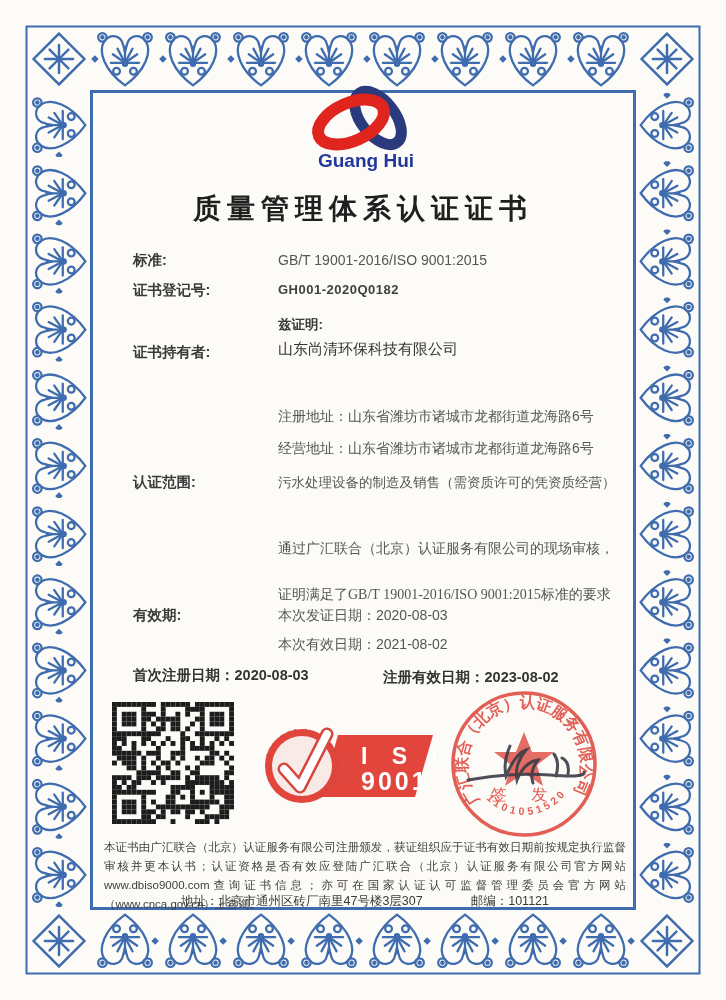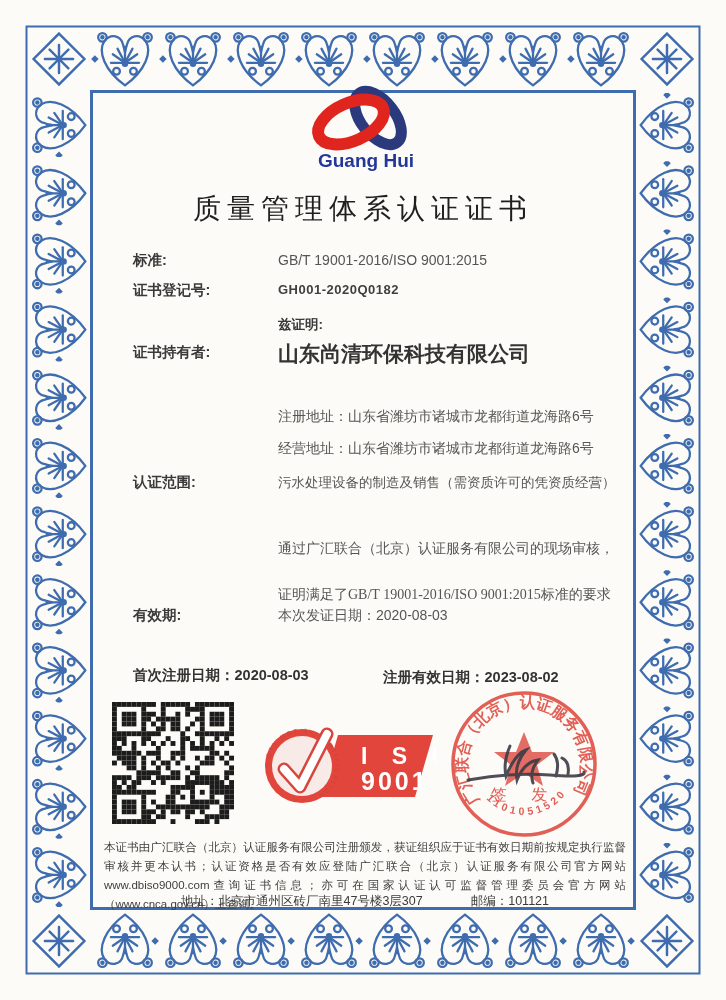--- a/index.html
+++ b/index.html
@@ -4,24 +4,24 @@
 <style>
   html,body{margin:0;padding:0;background:#fff;}
   #page{position:relative;width:726px;height:1000px;background:#fcfbf7;overflow:hidden;
         font-family:"Liberation Sans","DejaVu Sans",sans-serif;}
   #border-svg{position:absolute;left:0;top:0;}
   .abs{position:absolute;}
   .lbl{position:absolute;left:133px;font-weight:700;color:#3a3a3a;font-size:14.5px;white-space:nowrap;}
   .val{position:absolute;left:278px;color:#555;font-size:14px;white-space:nowrap;}
   .val.bold{font-weight:700;color:#3f3f3f;}
   #title{position:absolute;left:0;top:190px;width:100%;text-align:center;
-         font-size:28px;font-weight:400;letter-spacing:6px;color:#1f1f1f;}
+         font-size:28px;font-weight:700;letter-spacing:6px;color:#1f1f1f;}
   #logo-text{position:absolute;left:296px;top:150px;width:140px;text-align:center;
              font-size:19px;font-weight:700;color:#23379b;}
-  #holder-value{font-size:21px;font-weight:700;color:#333;}
+  #holder-value{font-size:15px;font-weight:400;color:#333;}
   #regno-value{font-size:13px;letter-spacing:.5px;}
   #hereby{font-weight:700;color:#3a3a3a;font-size:13.5px;}
   #footer-note{position:absolute;left:104px;top:838px;width:522px;font-size:11.5px;
                line-height:19px;color:#3e3e3e;text-align:justify;}
   #footer-address{position:absolute;left:95px;top:893px;width:540px;display:flex;
                   justify-content:center;gap:48px;font-size:12.5px;color:#3a3a3a;}
   .dates-bold{position:absolute;font-weight:700;color:#333;font-size:14.5px;white-space:nowrap;}
 </style>
 </head>
 <body>
@@ -138,20 +138,21 @@
   <div class="val" style="top:440px;">经营地址：山东省潍坊市诸城市龙都街道龙海路6号</div>
 
   <div class="lbl" style="top:473px;">认证范围:</div>
   <div class="val" style="top:474px;font-size:13.5px;">污水处理设备的制造及销售（需资质许可的凭资质经营）</div>
 
   <div class="val" style="top:540px;">通过广汇联合（北京）认证服务有限公司的现场审核，</div>
   <div class="val" style="top:586px;font-family:Liberation Serif, serif;">证明满足了GB/T 19001-2016/ISO 9001:2015标准的要求</div>
 
   <div class="lbl" style="top:606px;">有效期:</div>
   <div class="val" style="top:607px;">本次发证日期：2020-08-03</div>
+  <div class="val" style="top:636px;">本次有效日期：2021-08-02</div>
 
   <div class="dates-bold" style="left:133px;top:666px;">首次注册日期：2020-08-03</div>
   <div class="dates-bold" style="left:345px;top:668px;margin-left:38px;">注册有效日期：2023-08-02</div>
 
   <svg class="abs" style="left:112px;top:702px;" width="122" height="122" viewBox="0 0 125 125">
       <g id="qr-cells" fill="#1c1c1c">
         <rect x="0" y="0" width="5" height="5"></rect>
         <rect x="5" y="0" width="5" height="5"></rect>
         <rect x="10" y="0" width="5" height="5"></rect>
         <rect x="15" y="0" width="5" height="5"></rect>

